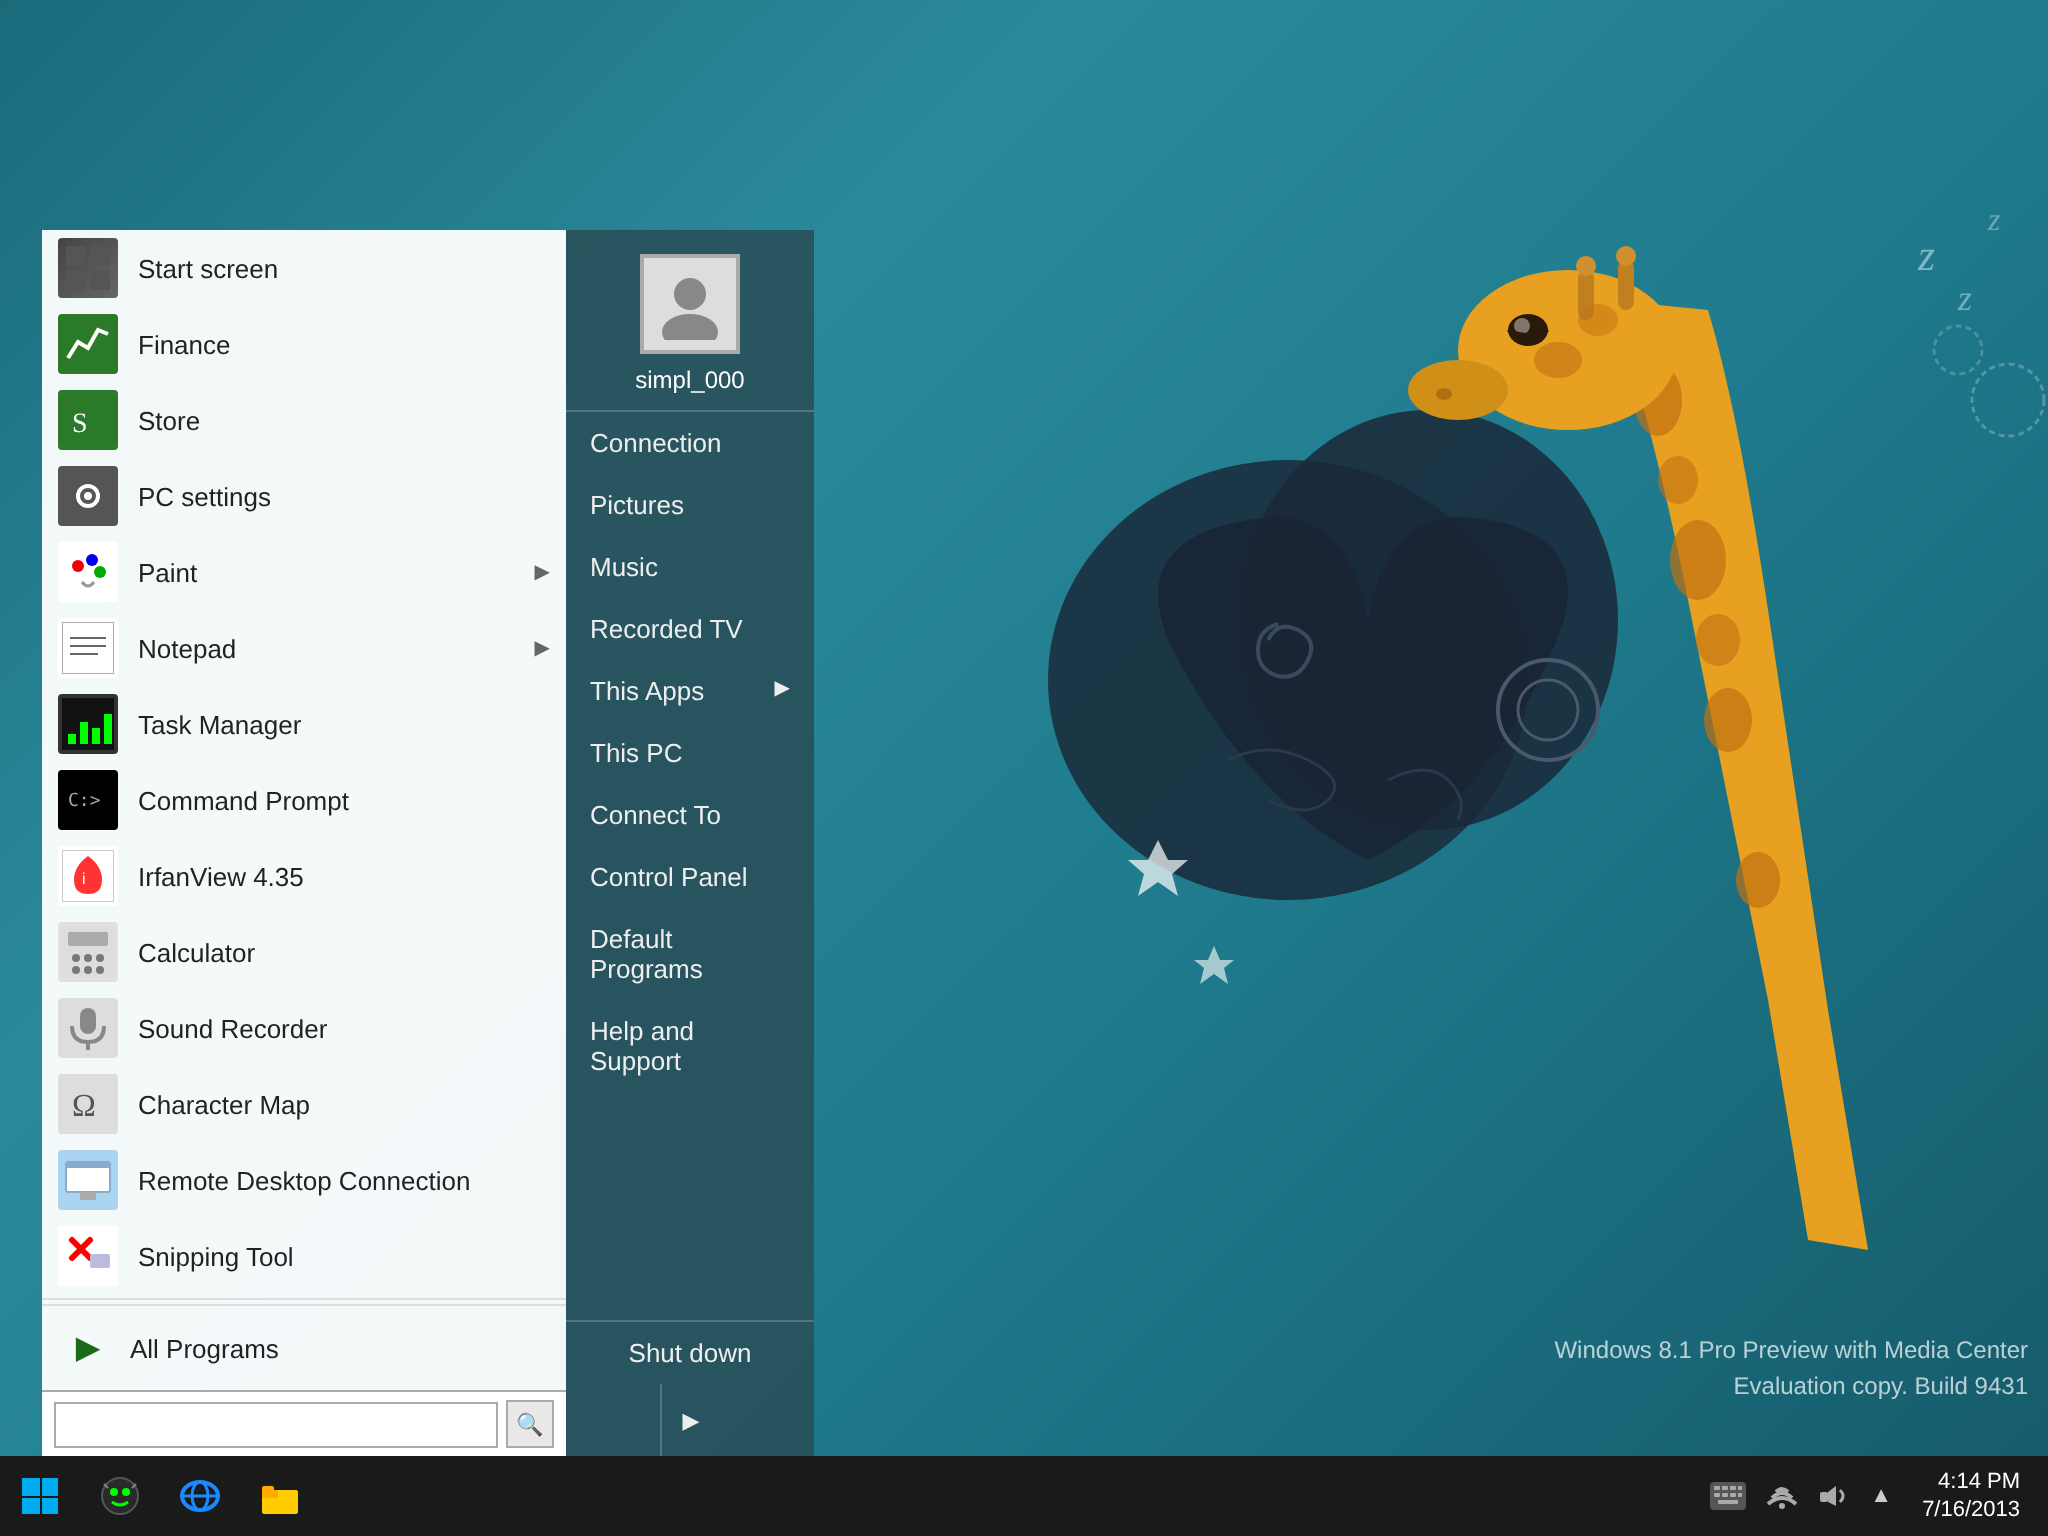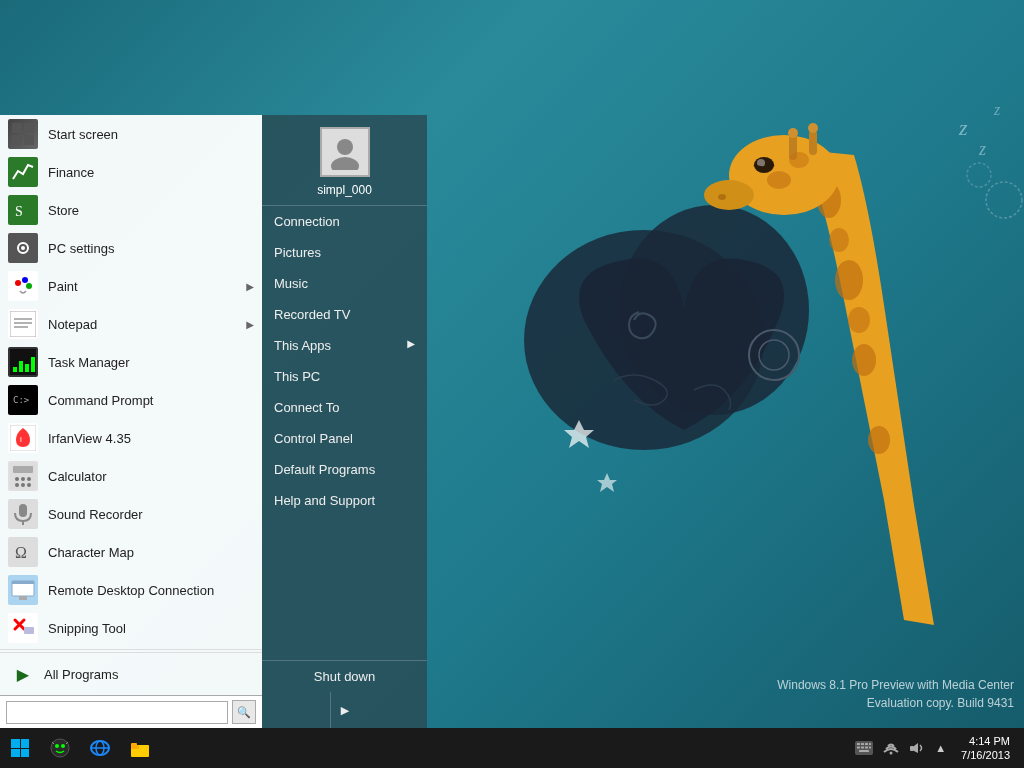--- a/index.html
+++ b/index.html
@@ -91,20 +91,21 @@
       cursor: pointer;
     }
 
     
     #start-menu {
       position: absolute;
       bottom: 40px;
       left: 0;
       display: flex;
       z-index: 200;
+      padding-left: 21px;
     }
 
     
     #start-left {
       width: 262px;
       background: rgba(255,255,255,0.95);
       display: flex;
       flex-direction: column;
     }
 
@@ -182,21 +183,21 @@
       background: #e8e8e8;
       cursor: pointer;
       display: flex;
       align-items: center;
       justify-content: center;
       font-size: 11px;
     }
 
     
     #start-right {
-      width: 165px;
+      width: 124px;
       background: rgba(40,80,90,0.92);
       display: flex;
       flex-direction: column;
     }
 
     #start-right-user {
       display: flex;
       flex-direction: column;
       align-items: center;
       padding: 12px 10px 8px;
@@ -270,21 +271,21 @@
       width: 18px;
       height: 18px;
     }
     .win8-logo div {
       background: #00adef;
     }
 
     
     #watermark {
       position: absolute;
-      bottom: 56px;
+      bottom: 66px;
       right: 10px;
       color: rgba(255,255,255,0.7);
       font-size: 12px;
       text-align: right;
       line-height: 1.5;
     }
 
     
     .icon-start-screen { background: linear-gradient(135deg, #444, #666); border-radius: 2px; color: white; font-size: 11px; display:flex; align-items:center; justify-content:center; }
     .icon-finance { background: #2a7a2a; border-radius: 2px; color: white; display:flex; align-items:center; justify-content:center; }

